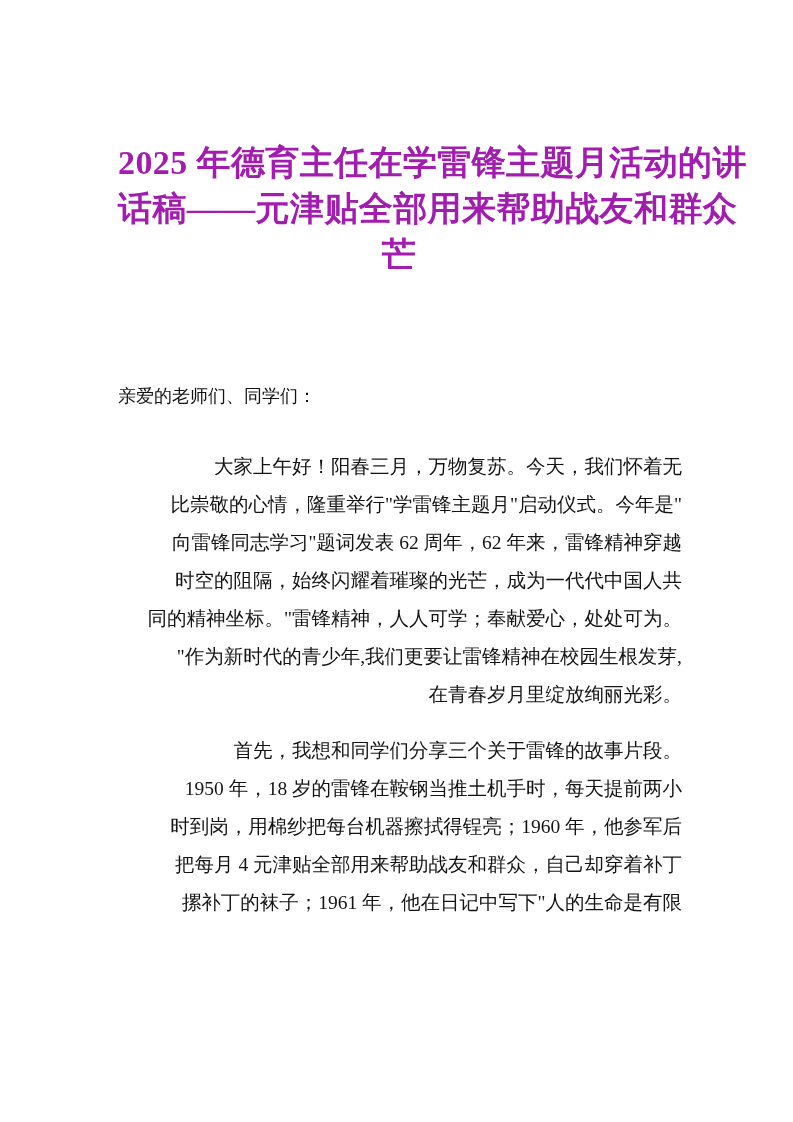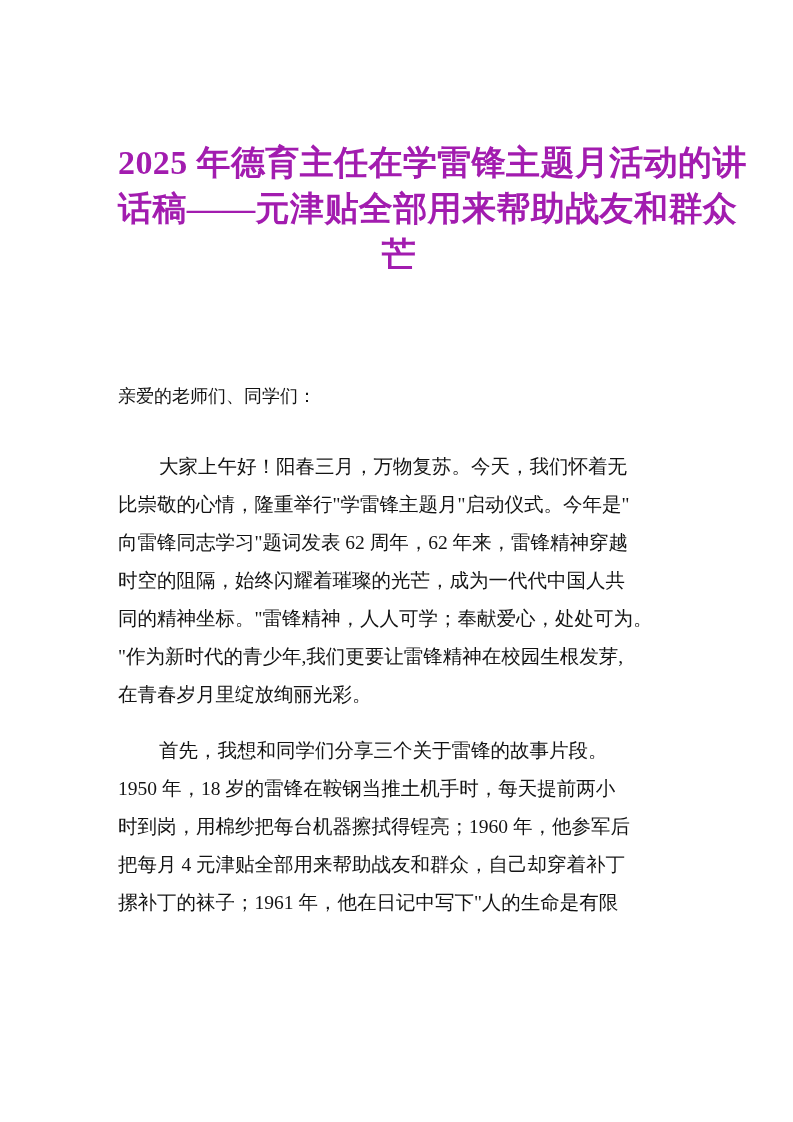--- a/index.html
+++ b/index.html
@@ -60,20 +60,21 @@
     position: absolute;
     left: 118px;
     top: 448px;
     width: 564px;
   }
   .para {
     font-size: 19.5px;
     line-height: 38px;
     color: #131313;
     margin: 0;
+    text-align: right;
   }
   .para .pline {
     display: block;
     white-space: nowrap;
   }
   .para .pline.indent {
     padding-left: 41px;
   }
   .para.gap-before {
     margin-top: 18px;

